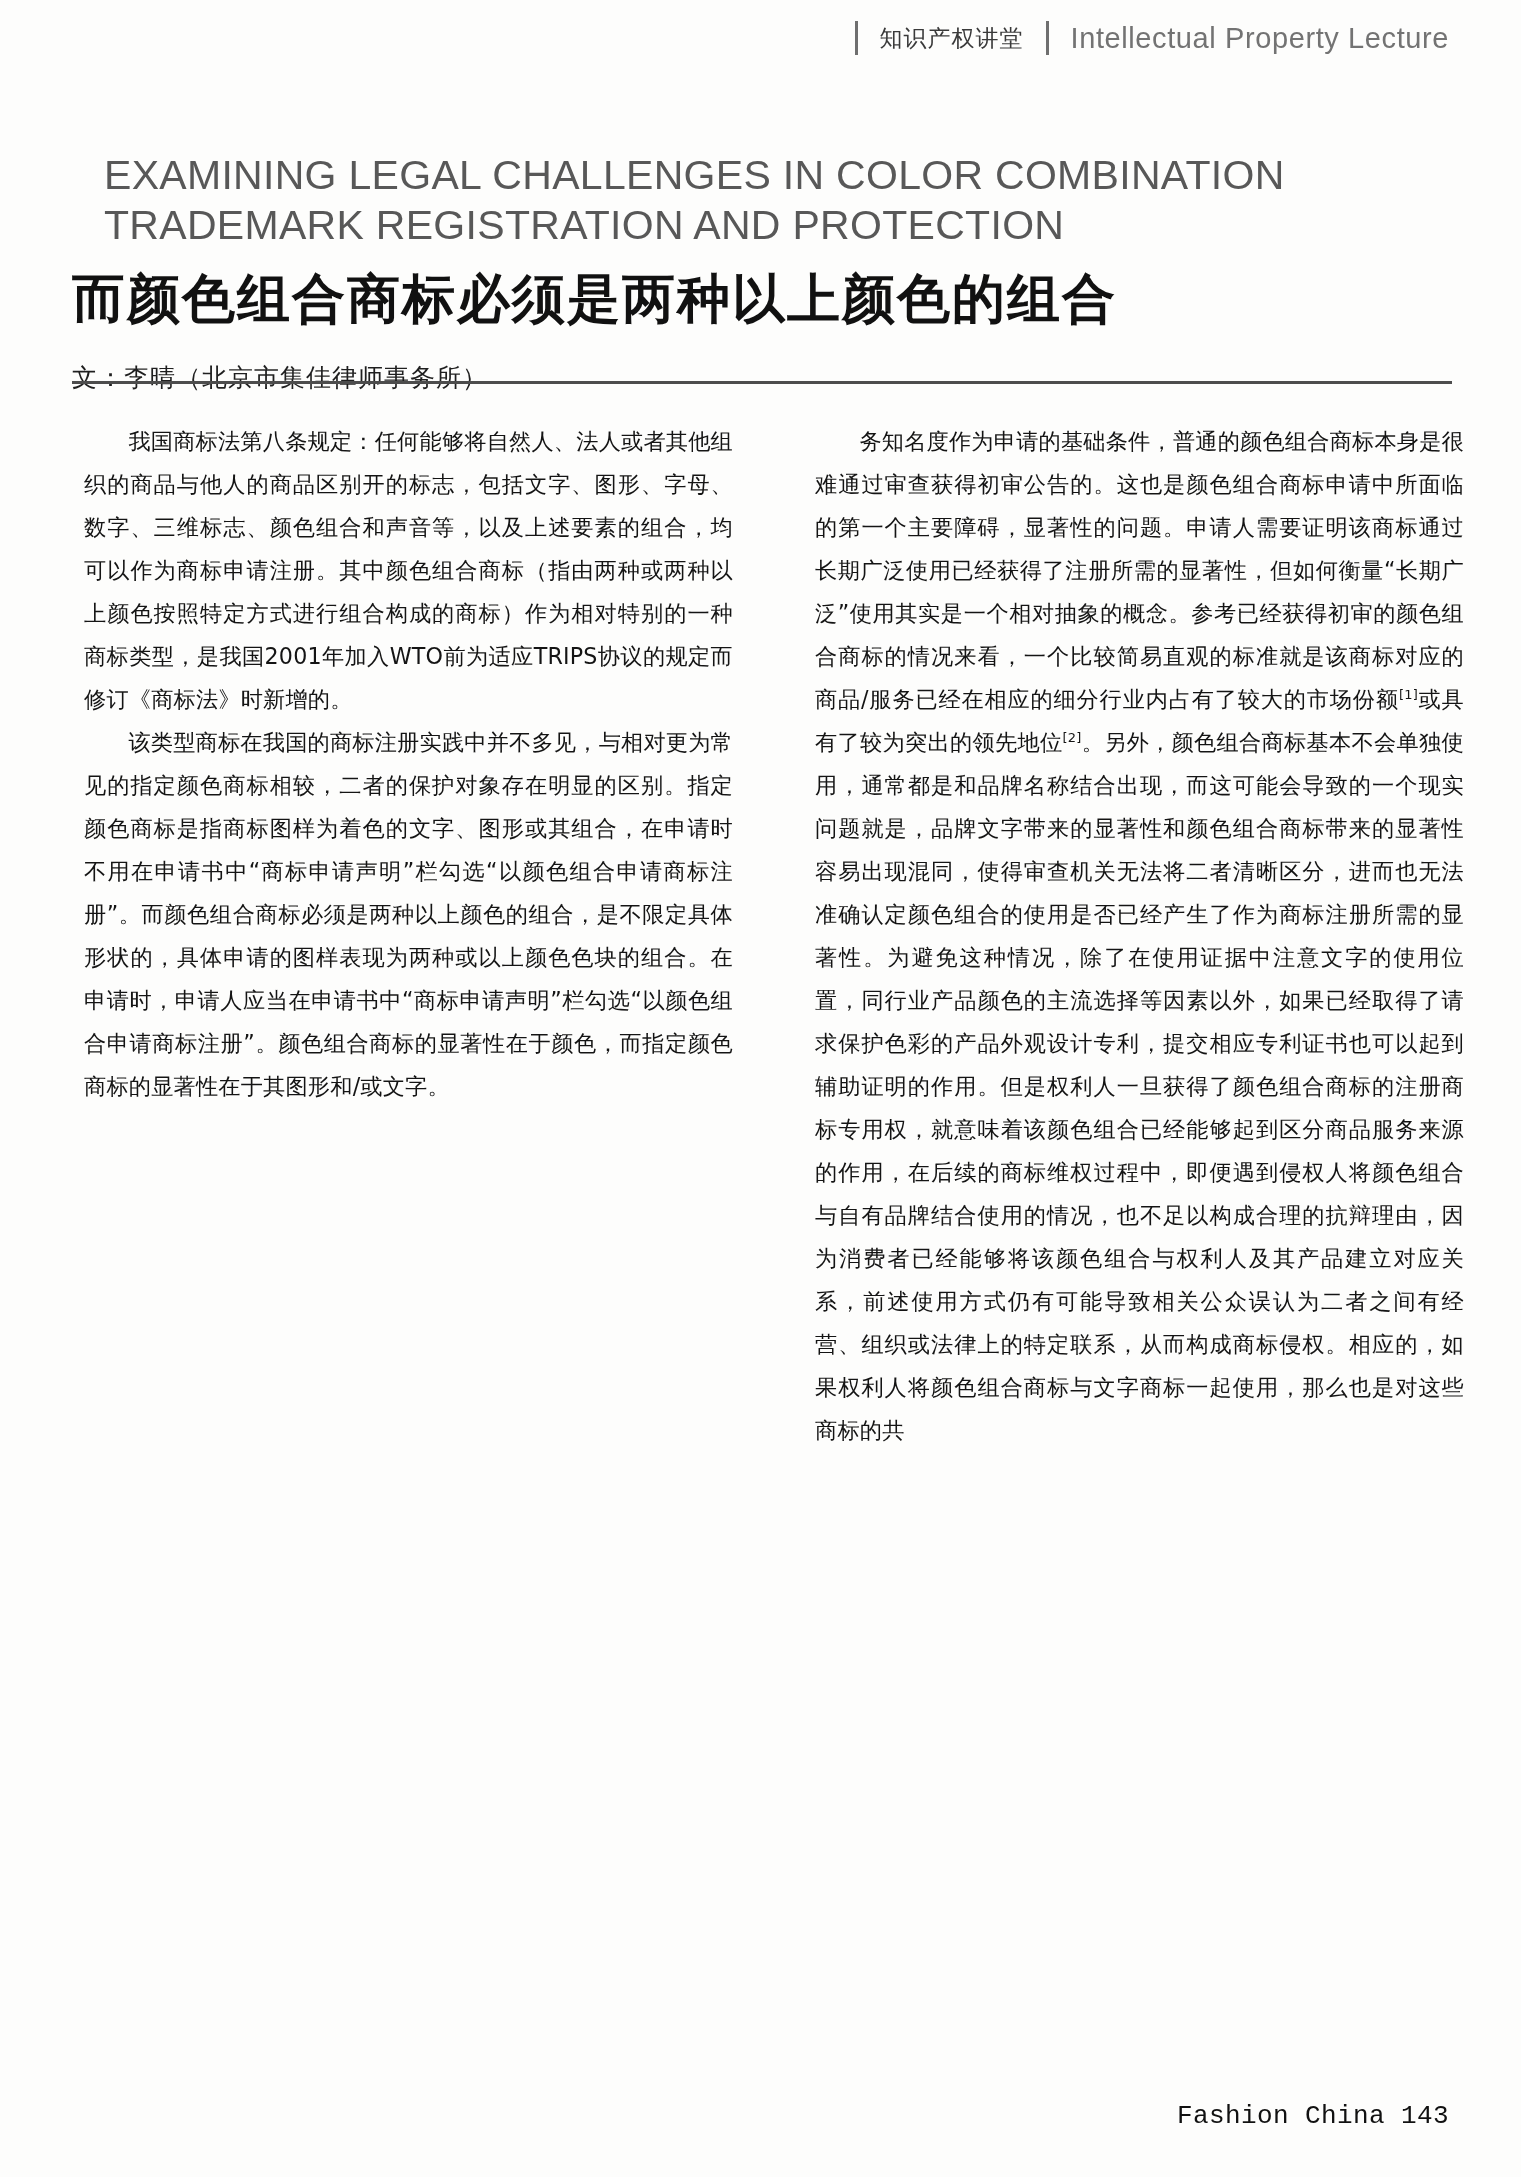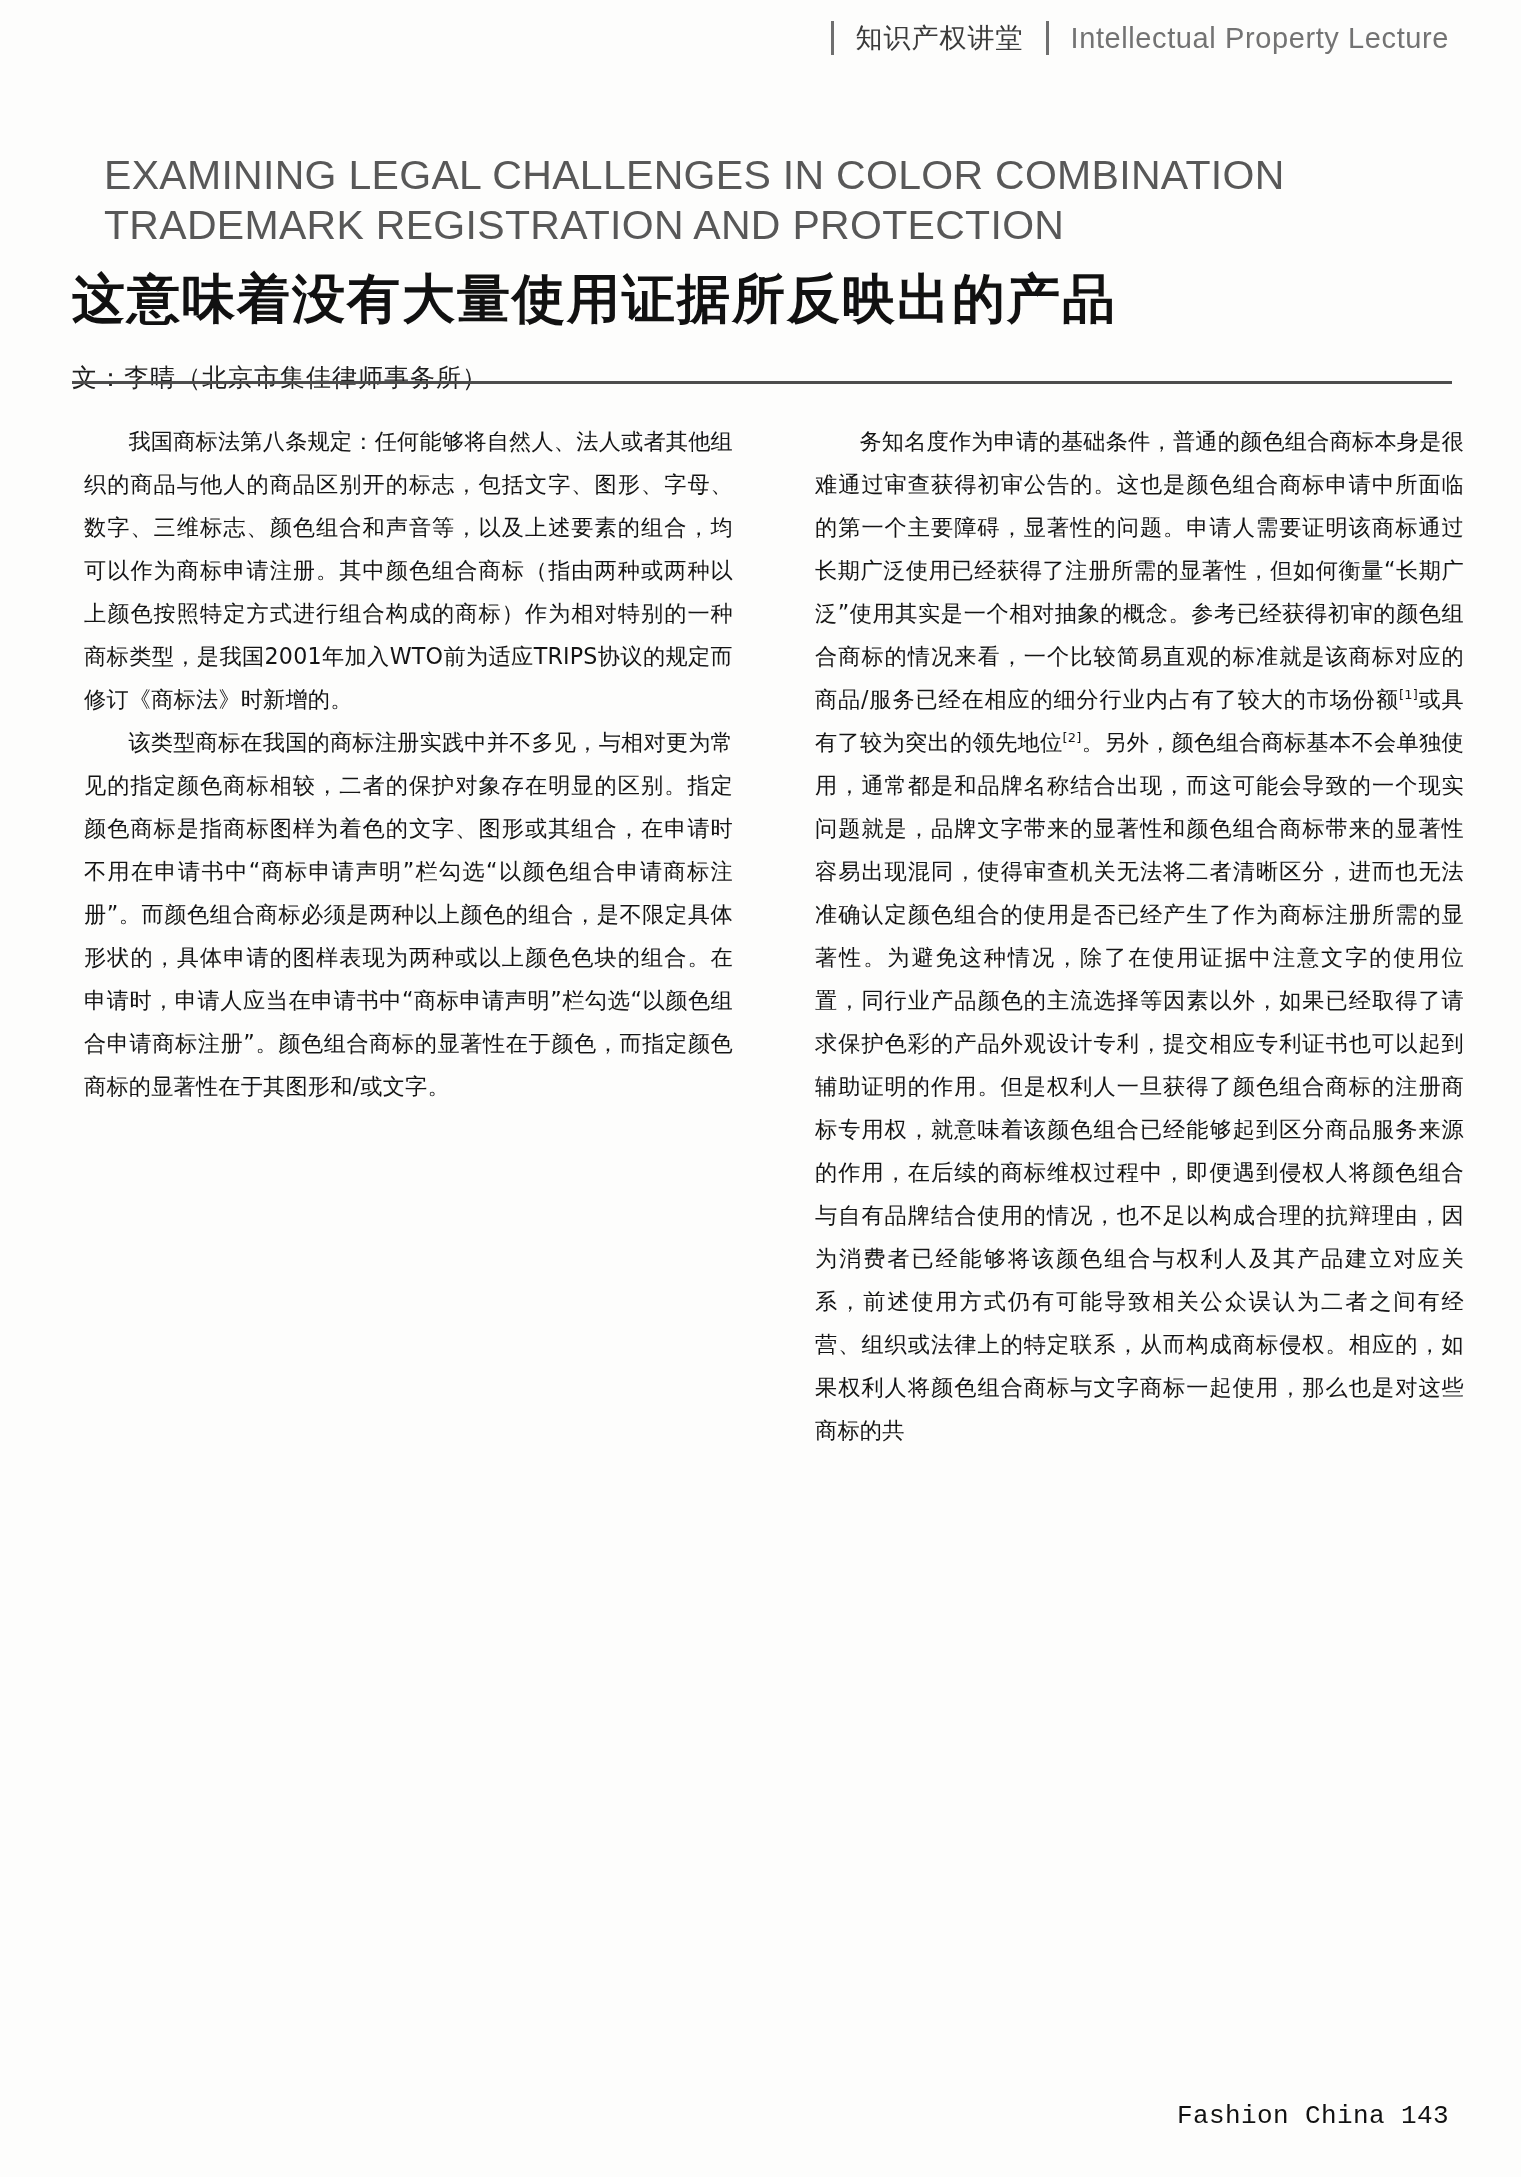--- a/index.html
+++ b/index.html
@@ -41,21 +41,21 @@
     display: flex;
     align-items: center;
     gap: 22px;
   }
   .hdr-rule {
     width: 3px;
     height: 34px;
     background: #6f6f6f;
   }
   .hdr-cn {
-    font-size: 27px;
+    font-size: 23px;
     letter-spacing: 1px;
     color: #3a3a3a;
     font-family: Liberation Mono, monospace;
     white-space: nowrap;
   }
   .hdr-en {
     font-size: 29px;
     letter-spacing: 0.6px;
     color: #737373;
     white-space: nowrap;
@@ -159,21 +159,21 @@
       <span class="hdr-rule"></span>
       <span class="hdr-cn">知识产权讲堂</span>
       <span class="hdr-rule"></span>
       <span class="hdr-en">Intellectual Property Lecture</span>
     </div>
   </div>
 
   <div class="title-block">
     <div class="title-en">EXAMINING LEGAL CHALLENGES IN COLOR COMBINATION</div>
     <div class="title-en">TRADEMARK REGISTRATION AND PROTECTION</div>
-    <div class="title-cn">这意味着没有大量使用证据所反映出的产品</div>
+    <div class="title-cn">而颜色组合商标必须是两种以上颜色的组合</div>
     <div class="byline">文：李晴（北京市集佳律师事务所）</div>
   </div>
 
   <div class="title-rule"></div>
 
   <div class="columns">
     <div class="column">
       <p>我国商标法第八条规定：任何能够将自然人、法人或者其他组织的商品与他人的商品区别开的标志，包括文字、图形、字母、数字、三维标志、颜色组合和声音等，以及上述要素的组合，均可以作为商标申请注册。其中颜色组合商标（指由两种或两种以上颜色按照特定方式进行组合构成的商标）作为相对特别的一种商标类型，是我国2001年加入WTO前为适应TRIPS协议的规定而修订《商标法》时新增的。</p>
       <p>该类型商标在我国的商标注册实践中并不多见，与相对更为常见的指定颜色商标相较，二者的保护对象存在明显的区别。指定颜色商标是指商标图样为着色的文字、图形或其组合，在申请时不用在申请书中“商标申请声明”栏勾选“以颜色组合申请商标注册”。而颜色组合商标必须是两种以上颜色的组合，是不限定具体形状的，具体申请的图样表现为两种或以上颜色色块的组合。在申请时，申请人应当在申请书中“商标申请声明”栏勾选“以颜色组合申请商标注册”。颜色组合商标的显著性在于颜色，而指定颜色商标的显著性在于其图形和/或文字。</p>
     </div>

